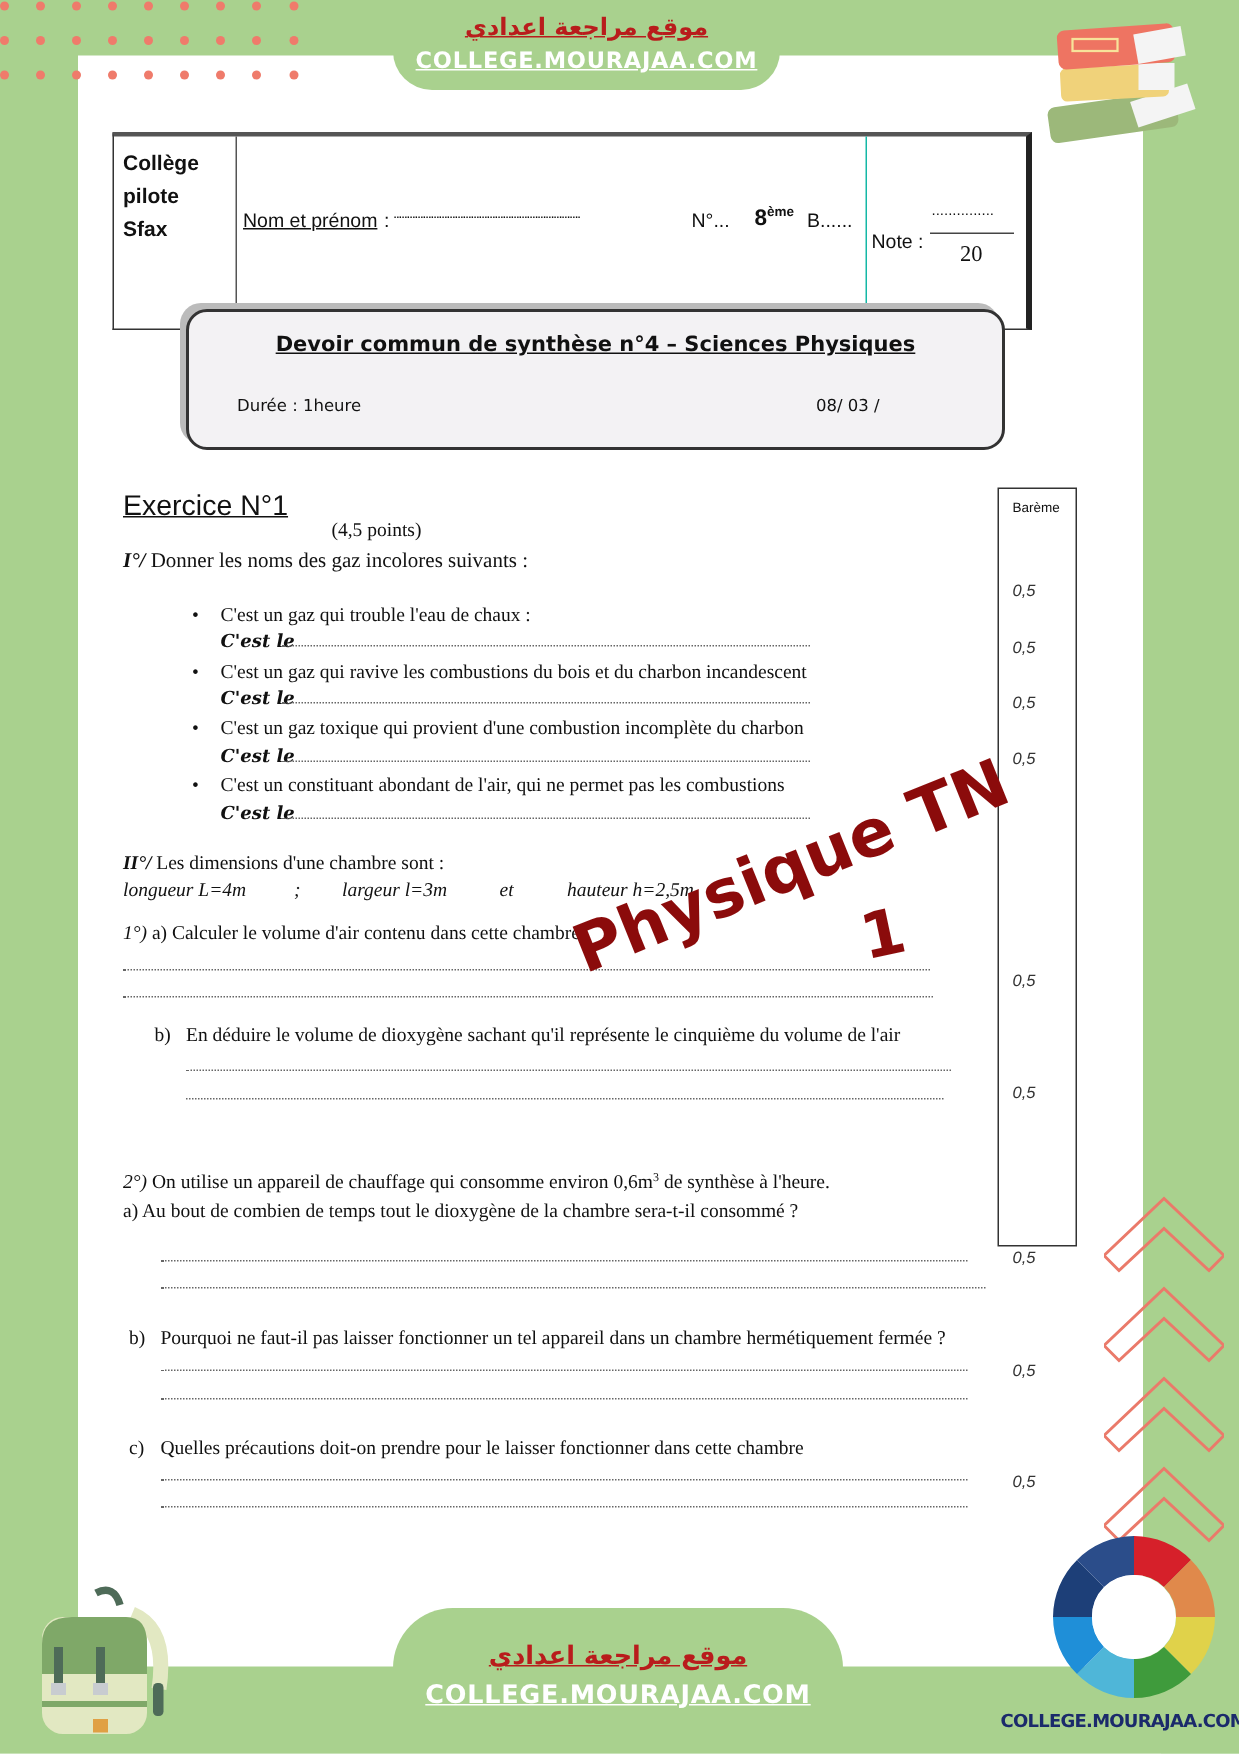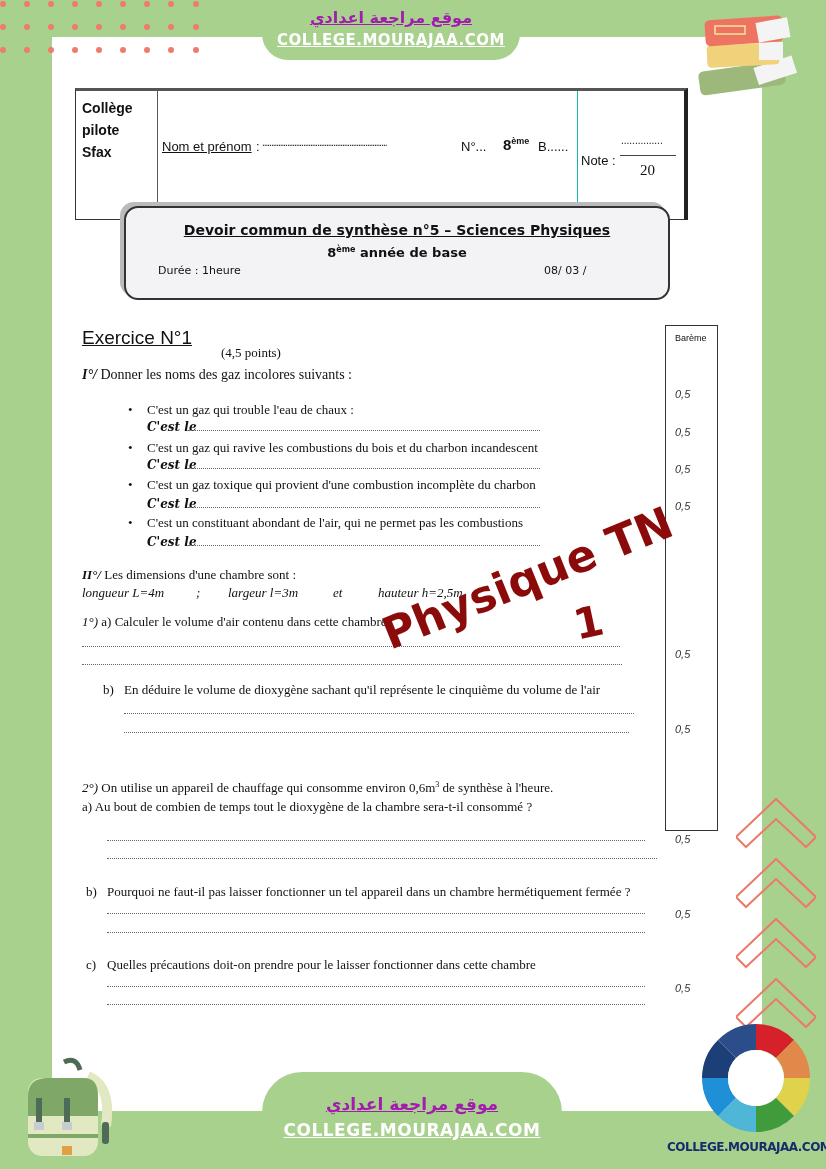--- a/index.html
+++ b/index.html
@@ -3,21 +3,21 @@
 <meta charset="utf-8">
 <style>
   html,body{margin:0;padding:0;}
   body{width:826px;height:1169px;position:relative;overflow:hidden;background:#a9d18e;font-family:"Liberation Serif",serif;color:#111;}
   .page{position:absolute;left:52px;top:37px;width:710px;height:1074px;background:#fff;}
   .top-tab{position:absolute;left:262px;top:0;width:258px;height:60px;background:#a9d18e;border-radius:0 0 26px 26px;}
   .bottom-tab{position:absolute;left:262px;top:1072px;width:300px;height:60px;background:#a9d18e;border-radius:40px 40px 0 0;}
   .bottom-band{position:absolute;left:0;top:1110px;width:826px;height:59px;background:#a9d18e;}
   .right-band{position:absolute;left:774px;top:0;width:52px;height:1169px;background:#a9d18e;}
   .left-strip{position:absolute;left:0;top:37px;width:52px;height:1080px;background:#a9d18e;}
-  .site-ar{position:absolute;font-family:"DejaVu Sans",sans-serif;color:#a21caf;font-weight:bold;text-decoration:underline;text-align:center;}
+  .site-ar{position:absolute;font-family:"DejaVu Sans",sans-serif;color:#b91c1c;font-weight:bold;text-decoration:underline;text-align:center;}
   .site-en{position:absolute;font-family:"DejaVu Sans",sans-serif;color:#fff;font-weight:bold;text-decoration:underline;text-align:center;letter-spacing:0.5px;}
   .dot{position:absolute;width:6px;height:6px;border-radius:50%;background:#ef7b6b;}
   .header-table{position:absolute;left:75px;top:88px;width:613px;height:132px;border:1px solid #333;border-right:4px solid #222;border-top:3px solid #555;box-sizing:border-box;display:flex;background:#fff;}
   .hcell1{width:82px;border-right:1px solid #555;font-family:"Liberation Sans",sans-serif;font-weight:bold;font-size:14px;line-height:22px;padding:6px 0 0 6px;box-sizing:border-box;}
   .hcell2{flex:1;border-right:1px solid #14b8a6;position:relative;font-family:"Liberation Sans",sans-serif;font-size:13px;}
   .hcell3{width:106px;position:relative;font-family:"Liberation Sans",sans-serif;font-size:13px;}
   .title-box{position:absolute;left:124px;top:206px;width:546px;height:94px;border:2px solid #333;border-radius:14px;background:#f3f2f4;box-shadow:-4px -4px 0 #bbb;box-sizing:border-box;font-family:"DejaVu Sans",sans-serif;}
   .bareme{position:absolute;left:665px;top:325px;width:53px;height:506px;border:1.5px solid #333;box-sizing:border-box;font-family:"Liberation Sans",sans-serif;}
   .bval{position:absolute;left:9px;font-size:11px;font-style:italic;color:#333;}
   .t{position:absolute;font-size:13px;white-space:nowrap;}
@@ -96,22 +96,21 @@
   </div>
   <div class="hcell3">
     <span style="position:absolute;left:3px;top:62px;">Note :</span>
     <span style="position:absolute;left:43px;top:44px;font-size:10px;">...............</span>
     <div style="position:absolute;left:42px;top:64px;width:56px;border-top:1.5px solid #444;"></div>
     <span style="position:absolute;left:62px;top:71px;font-family:'Liberation Serif',serif;font-size:15px;">20</span>
   </div>
 </div>
 
 <div class="title-box">
-  <div style="position:absolute;left:0;top:14px;width:100%;text-align:center;font-weight:bold;font-size:14px;text-decoration:underline;">Devoir commun de synthèse n°5 – Sciences Physiques</div>
-  <div style="position:absolute;left:0;top:37px;width:100%;text-align:center;font-weight:bold;font-size:13px;"><span>8</span><sup style="font-size:8px">ème</sup> <span>année de base</span></div>
+  <div style="position:absolute;left:0;top:14px;width:100%;text-align:center;font-weight:bold;font-size:14px;text-decoration:underline;">Devoir commun de synthèse n°4 – Sciences Physiques</div>
   <div style="position:absolute;left:32px;top:56px;font-size:11px;">Durée : 1heure</div>
   <div style="position:absolute;left:418px;top:56px;font-size:11px;">08/ 03 /</div>
 </div>
 
 <div class="bareme">
   <div style="position:absolute;left:9px;top:7px;font-size:9px;">Barème</div>
   <div class="bval" style="top:62px">0,5</div>
   <div class="bval" style="top:100px">0,5</div>
   <div class="bval" style="top:137px">0,5</div>
   <div class="bval" style="top:174px">0,5</div>

